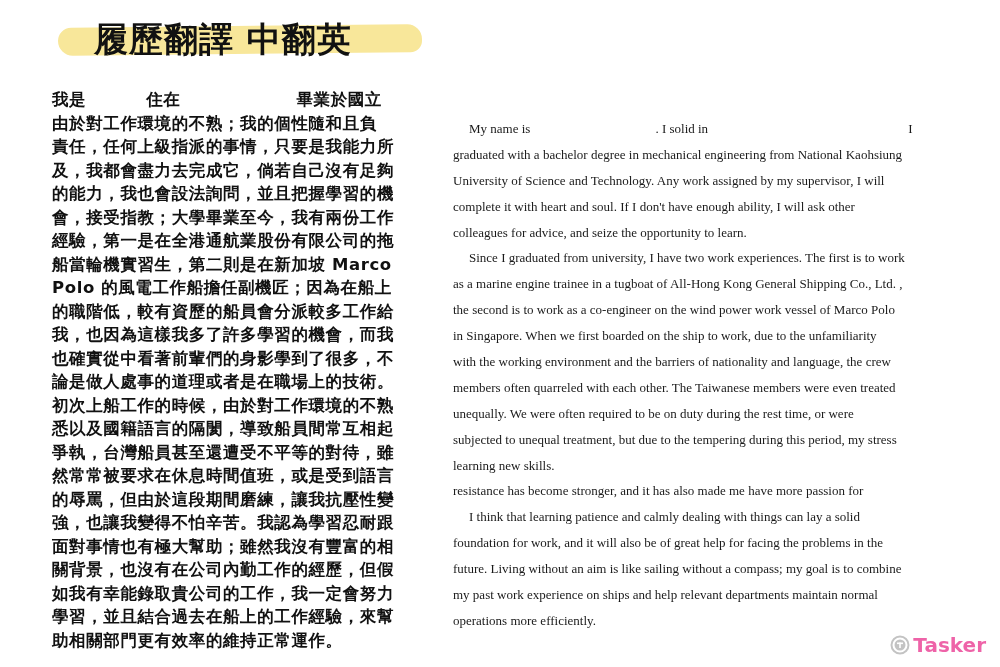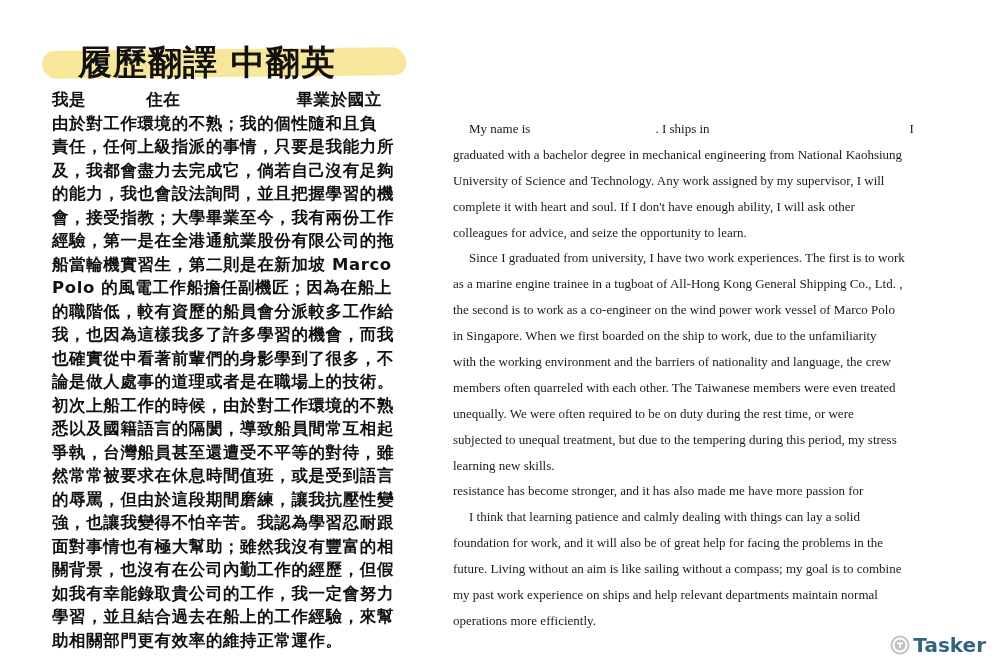--- a/index.html
+++ b/index.html
@@ -10,25 +10,24 @@
     body {
       width: 1000px;
       height: 667px;
       position: relative;
       overflow: hidden;
       font-family: "DejaVu Sans", sans-serif;
       color: #111111;
     }
     .title-wrap {
       position: absolute;
-      left: 42px;
+      left: 58px;
       top: 16px;
       width: 366px;
       height: 46px;
-      margin-top: 23px;
     }
     .title-highlight {
       position: absolute;
       left: 0;
       top: 10px;
       width: 364px;
       height: 28px;
       background: #f8e79a;
       border-radius: 16px 18px 14px 18px;
       transform: rotate(-0.6deg);
@@ -91,21 +90,21 @@
     }
     .en-line.first .gap1 { width: 125px; display: inline-block; }
     .en-line.first .gap2 { width: 200px; display: inline-block; }
     .watermark {
       position: absolute;
       right: 14px;
       bottom: 10px;
       display: flex;
       align-items: center;
       gap: 3px;
-      color: #0c4a6e;
+      color: #ec4899;
       font-family: "DejaVu Sans", sans-serif;
       font-weight: bold;
       font-size: 20px;
       opacity: 0.85;
     }
     .watermark svg {
       width: 20px;
       height: 20px;
     }
   </style>
@@ -149,21 +148,21 @@
       <div class="zh-line">如我有幸能錄取貴公司的工作，我一定會努力</div>
       <div class="zh-line">學習，並且結合過去在船上的工作經驗，來幫</div>
       <div class="zh-line">助相關部門更有效率的維持正常運作。</div>
     </div>
 </div>
 
 <div class="en-panel">
   <div class="en-line first indent">
     <span>My name is</span>
     <span class="gap1 redacted"></span>
-    <span>. I ships in</span>
+    <span>. I solid in</span>
     <span class="gap2 redacted"></span>
     <span>I</span>
   </div>
   <div id="en-lines">
       <div class="en-line">graduated with a bachelor degree in mechanical engineering from National Kaohsiung</div>
       <div class="en-line">University of Science and Technology. Any work assigned by my supervisor, I will</div>
       <div class="en-line">complete it with heart and soul. If I don't have enough ability, I will ask other</div>
       <div class="en-line">colleagues for advice, and seize the opportunity to learn.</div>
       <div class="en-line indent">Since I graduated from university, I have two work experiences. The first is to work</div>
       <div class="en-line">as a marine engine trainee in a tugboat of All-Hong Kong General Shipping Co., Ltd. ,</div>

